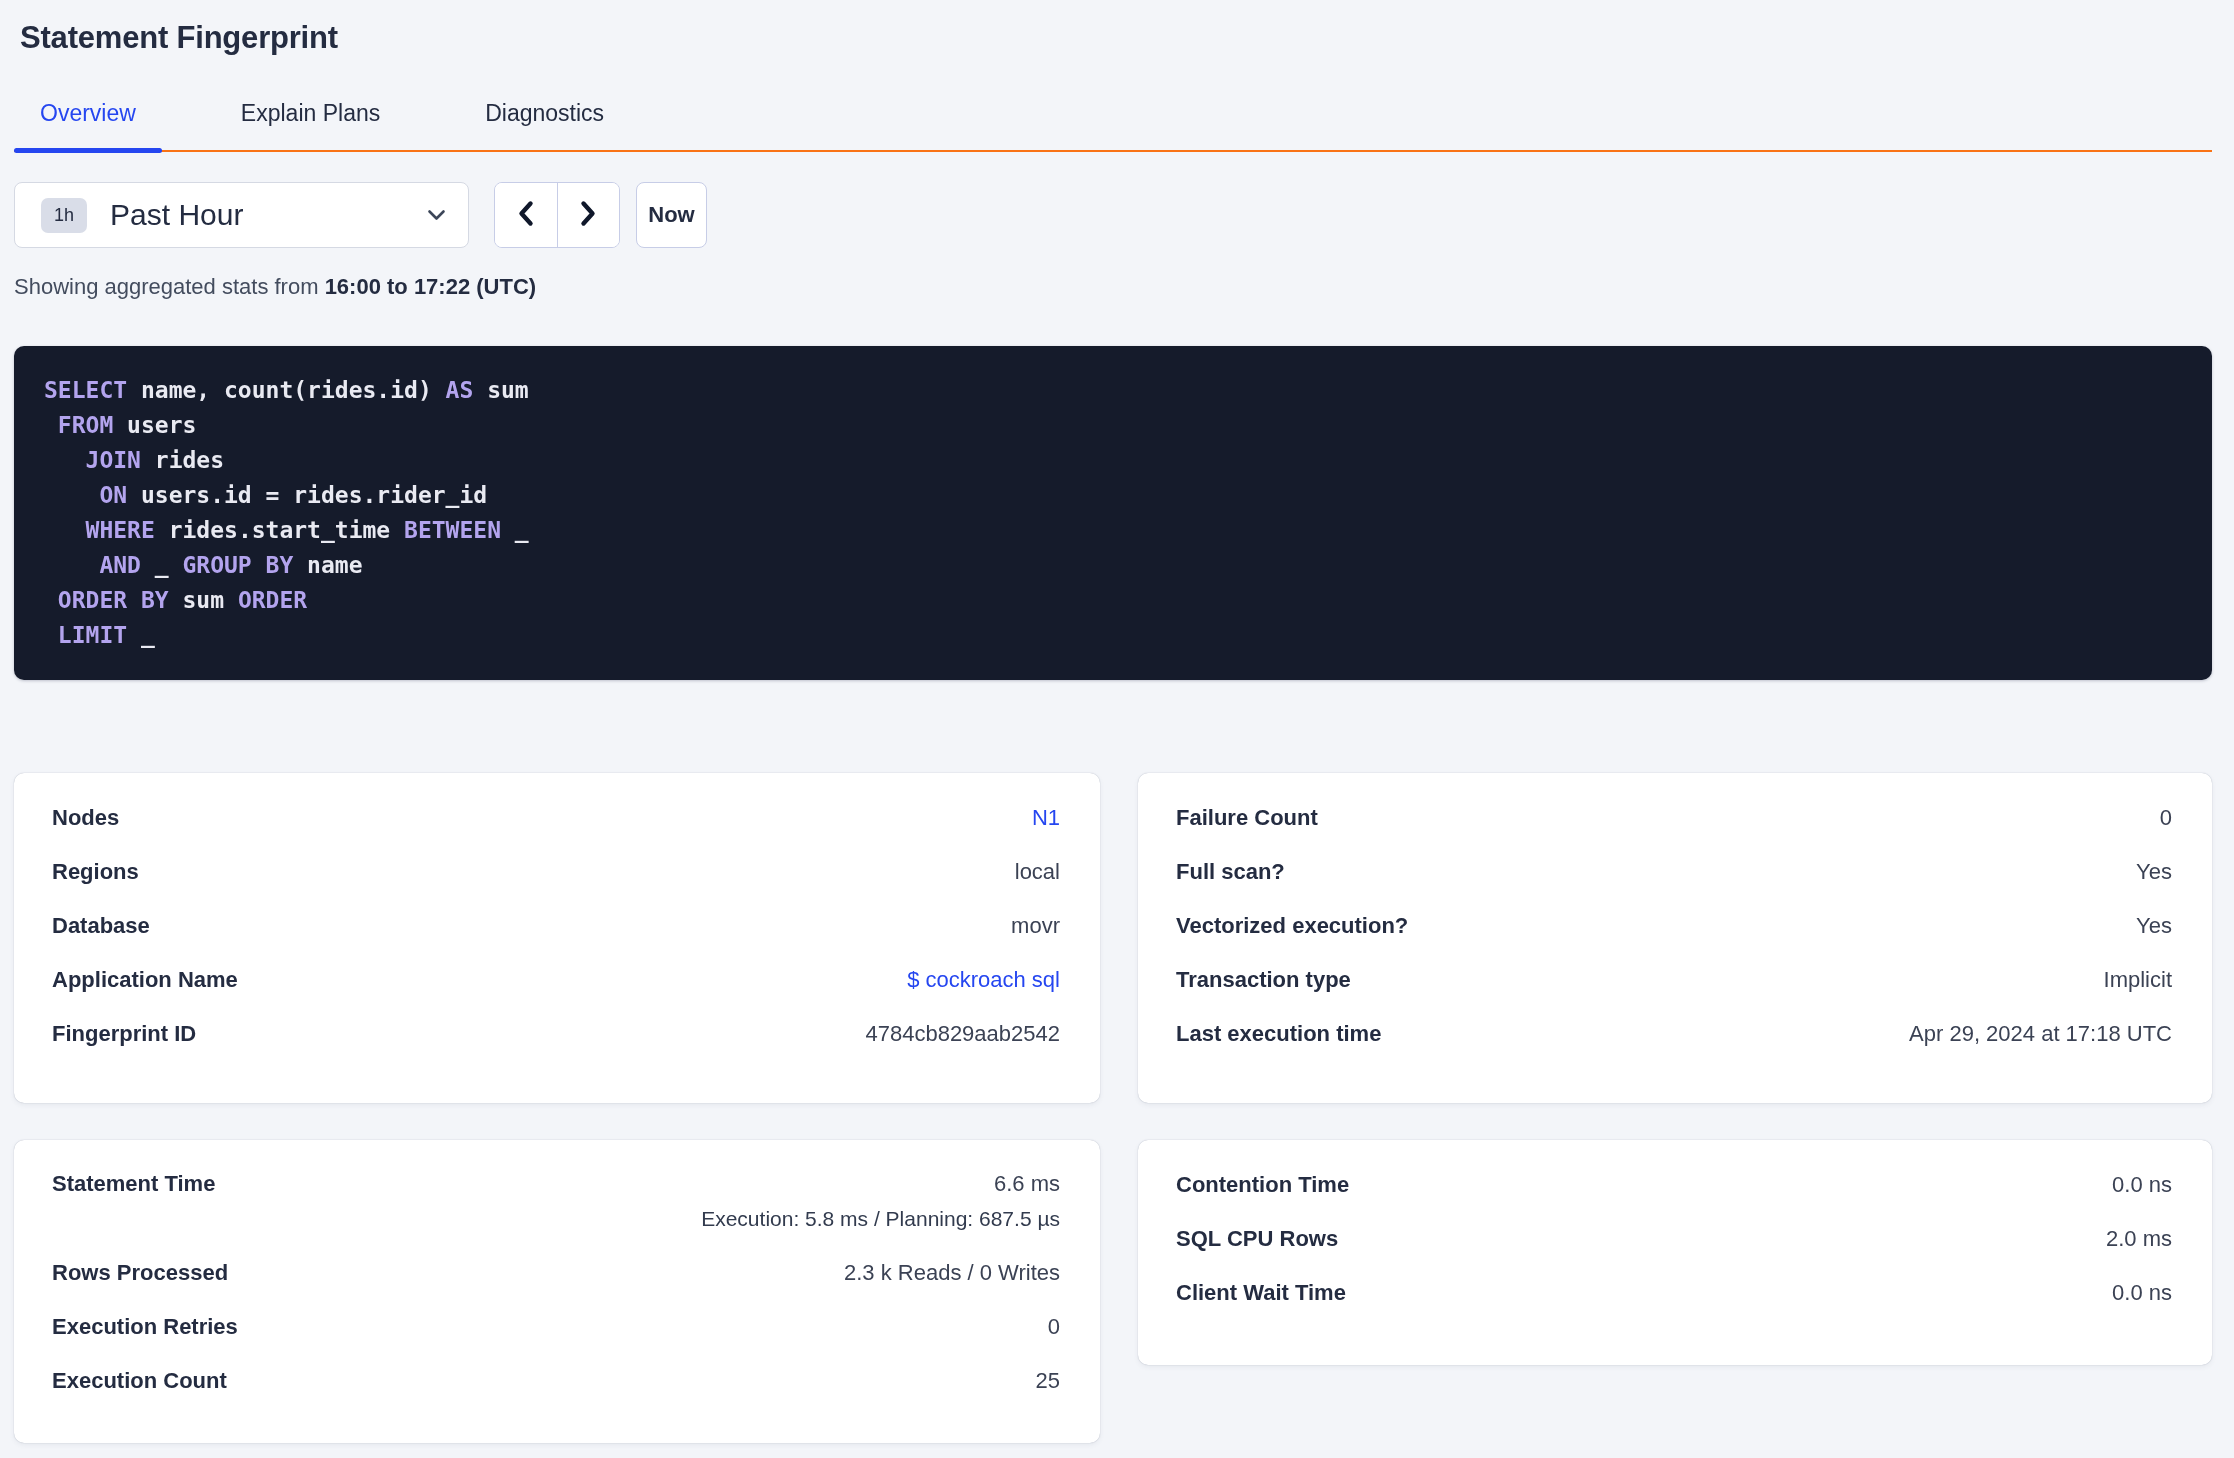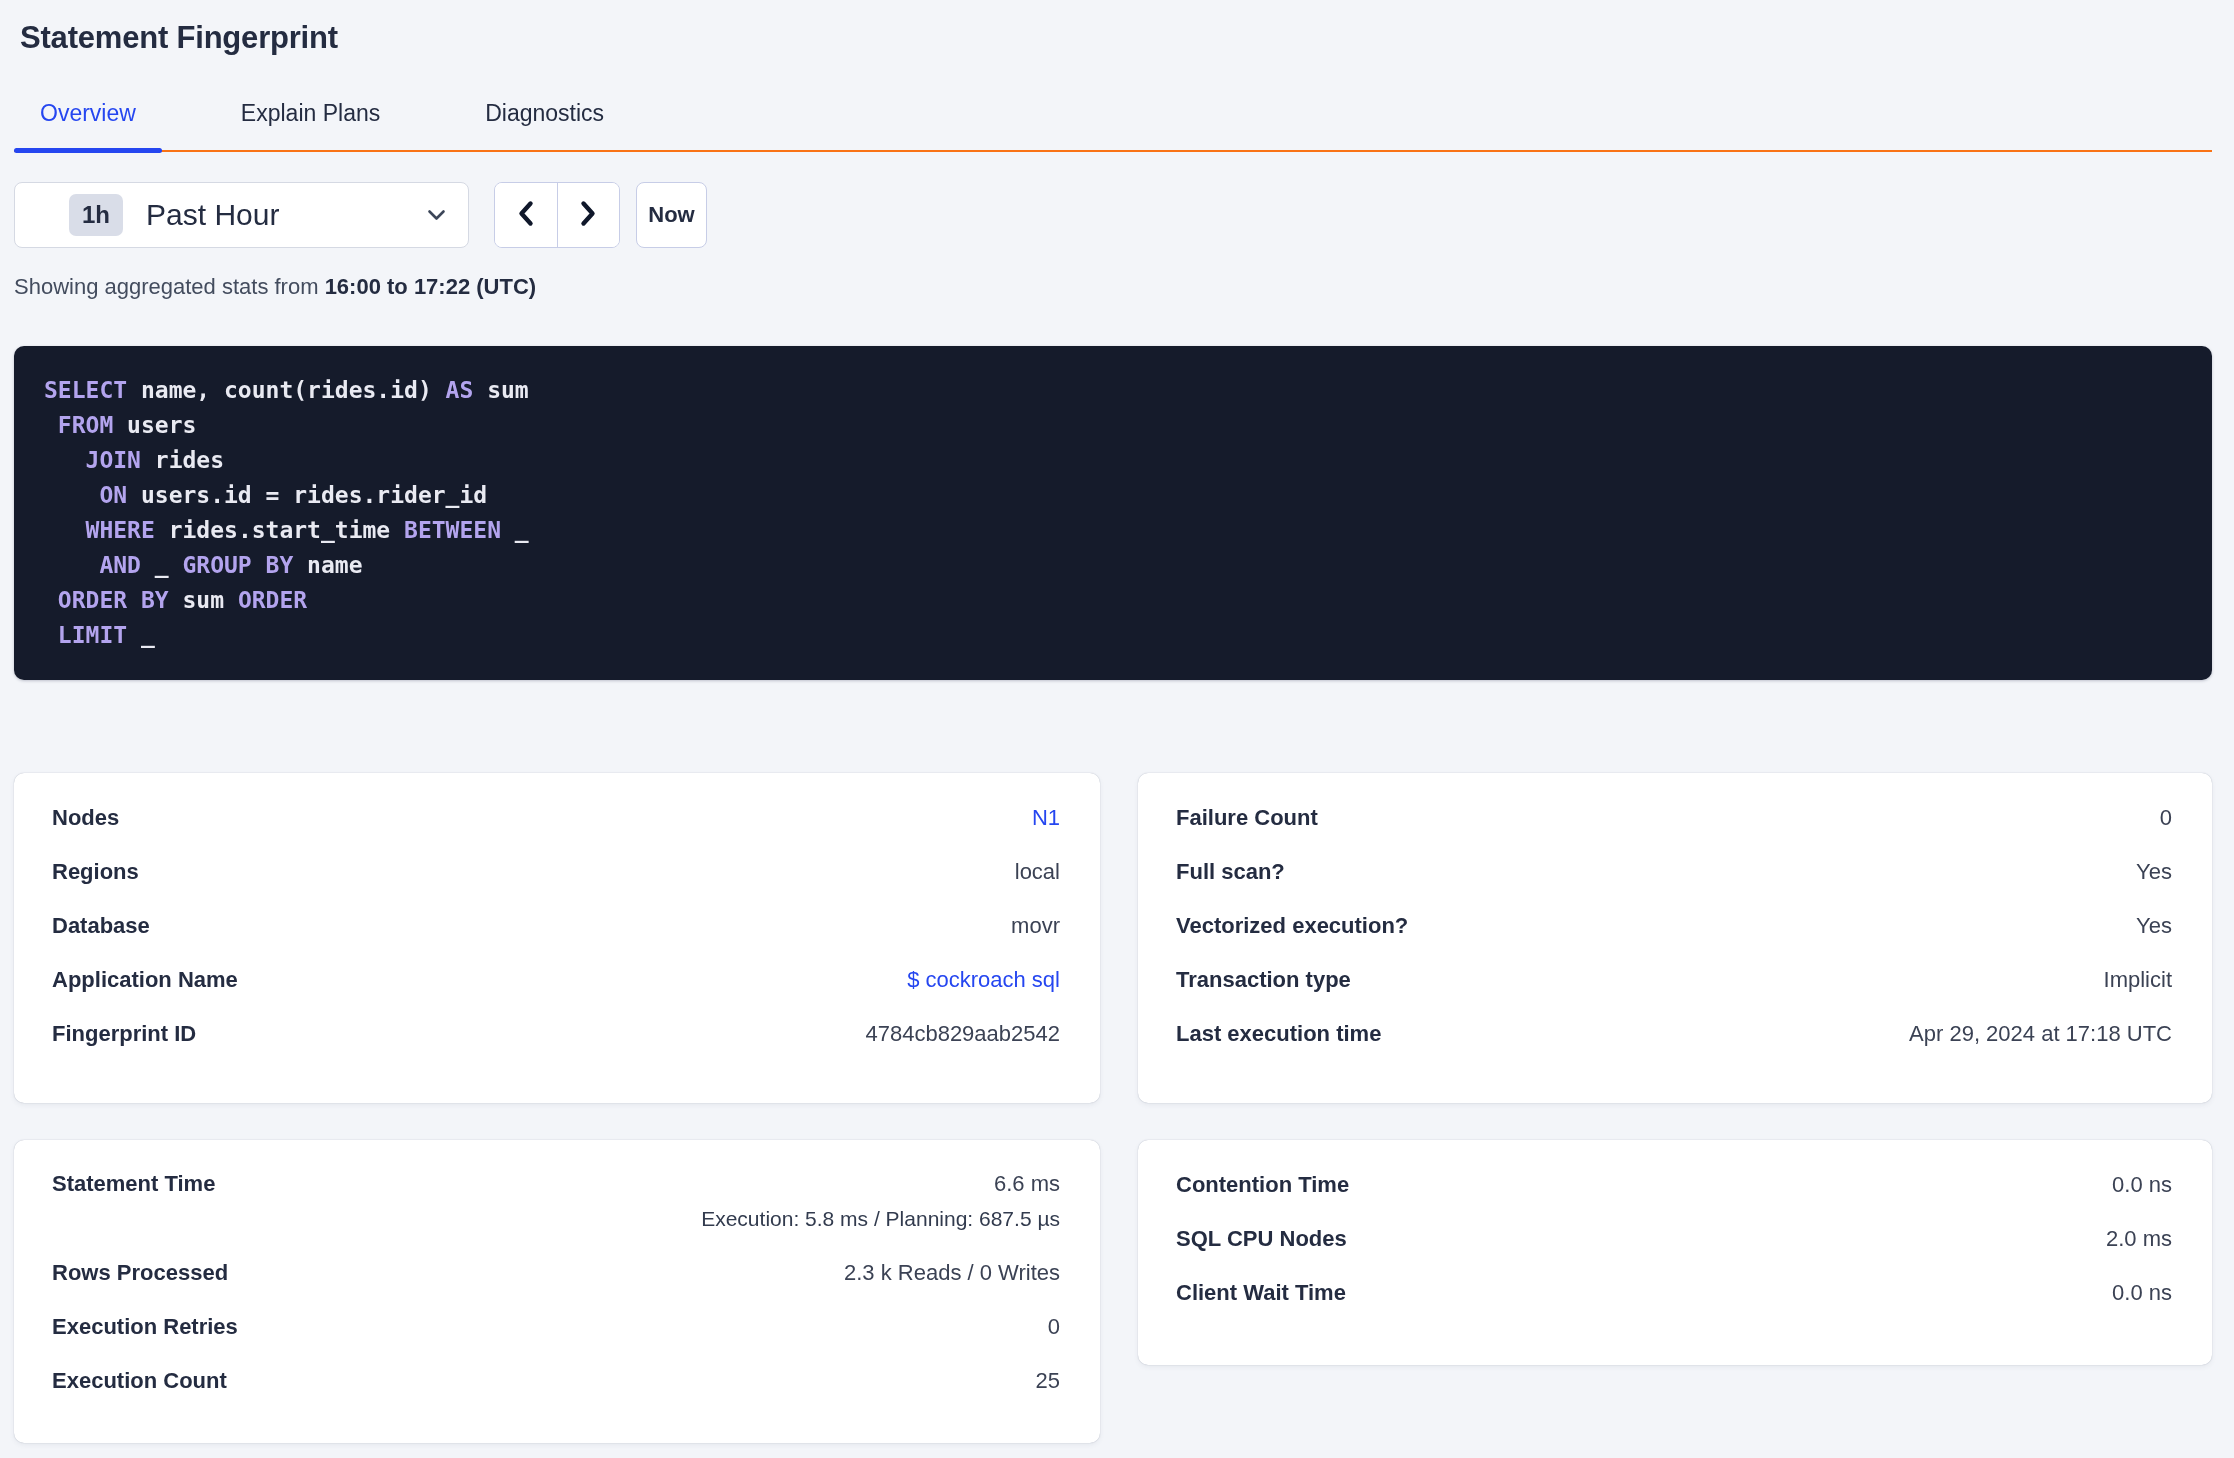--- a/index.html
+++ b/index.html
@@ -35,23 +35,22 @@
   
   .controls { display: flex; align-items: stretch; height: 66px; margin-top: 30px; }
   .time-picker {
     width: 455px; background: #fff;
     border: 1px solid #d5d9e3; border-radius: 8px;
     display: flex; align-items: center;
     padding: 0 22px 0 26px; cursor: pointer;
   }
   .interval-badge {
     background: #d9dde8; border-radius: 7px;
-    font-weight: 700; font-size: 24px; color: #242c41;
+    font-weight: 400; font-size: 18px; color: #242c41;
     padding: 7px 13px;
-    margin-left: 28px;
   }
   .picker-label { margin-left: 23px; font-size: 30px; color: #242c41; }
   .picker-caret { margin-left: auto; display: flex; align-items: center; }
 
   .arrow-group {
     margin-left: 25px; display: flex; width: 126px;
     background: #fff; border: 1px solid #c7cde7; border-radius: 8px;
     overflow: hidden;
   }
   .arrow-btn {
@@ -268,21 +267,21 @@
         </div>
       </div>
     <div class="card h225">
         <div class="card-row">
           <span class="row-label">Contention Time</span>
           <div class="row-value-block">
             <div class="row-value">0.0 ns</div>
           </div>
         </div>
         <div class="card-row">
-          <span class="row-label">SQL CPU Nodes</span>
+          <span class="row-label">SQL CPU Rows</span>
           <div class="row-value-block">
             <div class="row-value">2.0 ms</div>
           </div>
         </div>
         <div class="card-row">
           <span class="row-label">Client Wait Time</span>
           <div class="row-value-block">
             <div class="row-value">0.0 ns</div>
           </div>
         </div>

